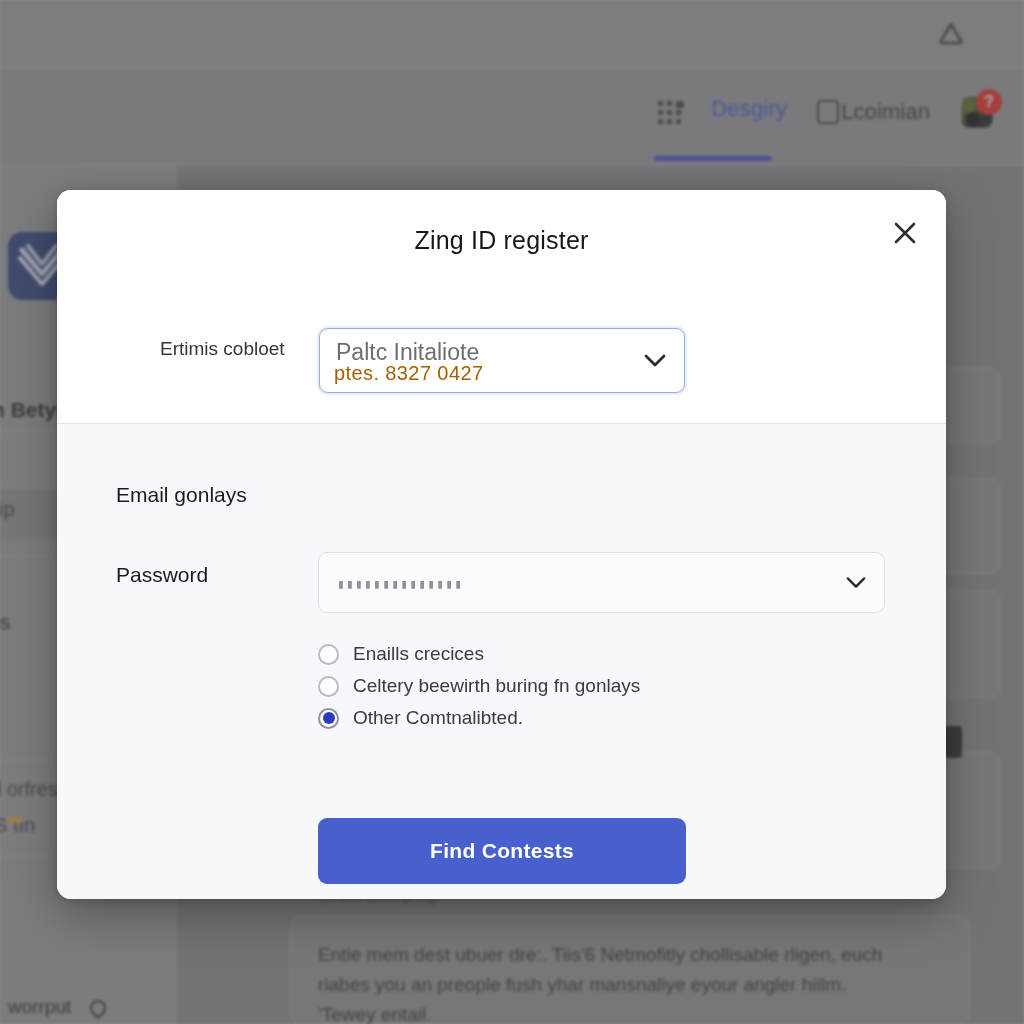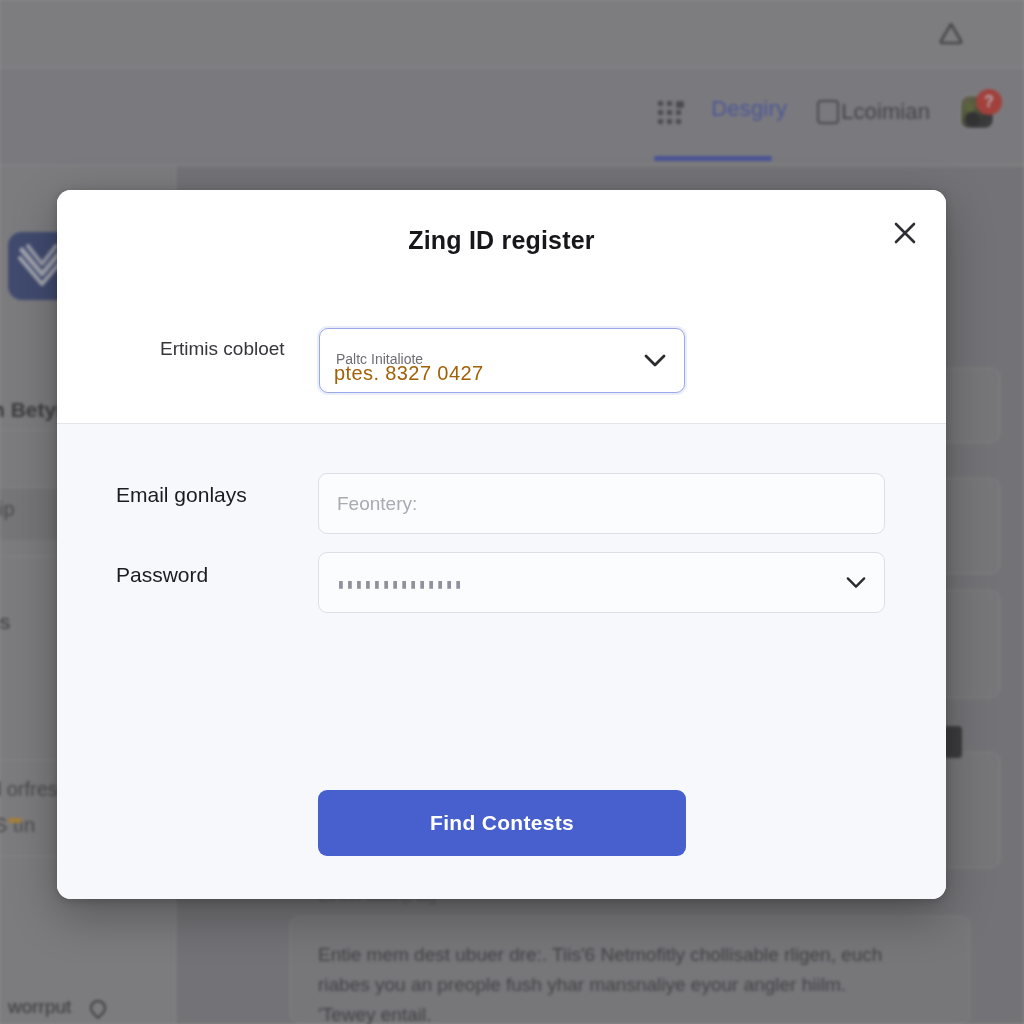--- a/index.html
+++ b/index.html
@@ -246,21 +246,21 @@
     background: #ffffff;
     border-bottom: 1px solid #e3e5ea;
   }
 
   .modal-title {
     position: absolute;
     left: 0; top: 36px;
     width: 889px;
     text-align: center;
     font-size: 25px;
-    font-weight: 700;
+    font-weight: 400;
     color: #17171b;
     letter-spacing: .2px;
   }
 
   .modal-close {
     position: absolute;
     right: 20px; top: 22px;
     width: 42px; height: 42px;
     display: flex; align-items: center; justify-content: center;
     cursor: pointer;
@@ -281,24 +281,23 @@
     left: 262px; top: 138px;
     width: 366px; height: 65px;
     border: 1.5px solid #9aa8e8;
     border-radius: 9px;
     background: #fff;
     box-shadow: 0 0 0 2px rgba(140,160,235,0.18);
   }
   .top-select .l1 {
     position: absolute;
     left: 16px; top: 10px;
-    font-size: 14px;
+    font-size: 23px;
     color: #6d6d74;
     white-space: nowrap;
-    margin-top: 12px;
   }
   .top-select .l2 {
     position: absolute;
     left: 14px; top: 33px;
     font-size: 20px;
     color: #a16207;
     letter-spacing: .4px;
     white-space: nowrap;
   }
   .chev {
@@ -382,21 +381,21 @@
     background: #2b3bbf;
   }
   .radio-label {
     font-size: 19px;
     color: #3a3a40;
     white-space: nowrap;
   }
 
   .submit-btn {
     position: absolute;
-    left: 261px; top: 600px;
+    left: 261px; top: 628px;
     width: 368px; height: 66px;
     background: #4860cd;
     border: none;
     border-radius: 9px;
     color: #fff;
     font-size: 21px;
     font-weight: 700;
     font-family: "Liberation Sans", sans-serif;
     letter-spacing: .3px;
     cursor: pointer;
@@ -498,29 +497,40 @@
         <div class="l2">ptes.  8327 0427</div>
         <svg class="chev" width="22" height="14" viewBox="0 0 22 14">
           <path d="M2 2 L11 11 L20 2" fill="none" stroke="#2a2a2f" stroke-width="2.8" stroke-linecap="round" stroke-linejoin="round"></path>
         </svg>
       </div>
     </div>
 
     <div class="modal-body"></div>
 
     <div class="field-label lbl-email">Email gonlays</div>
-    <div class="input-box input-email">
-      <div class="input-placeholder">Feontery:</div>
-    </div>
 
     <div class="field-label lbl-pass">Password</div>
     <div class="input-box input-pass">
       <div class="pw-dots">▮▮▮▮▮▮▮▮▮▮▮▮▮▮</div>
       <svg class="chev" width="20" height="13" viewBox="0 0 22 14">
         <path d="M2 2 L11 11 L20 2" fill="none" stroke="#2a2a2f" stroke-width="2.6" stroke-linecap="round" stroke-linejoin="round"></path>
       </svg>
     </div>
 
+    <div class="radio-group">
+      <div class="radio-row">
+        <div class="radio-dot"></div>
+        <div class="radio-label">Enaills crecices</div>
+      </div>
+      <div class="radio-row">
+        <div class="radio-dot"></div>
+        <div class="radio-label">Celtery beewirth buring fn gonlays</div>
+      </div>
+      <div class="radio-row checked">
+        <div class="radio-dot"></div>
+        <div class="radio-label">Other Comtnalibted.</div>
+      </div>
+    </div>
 
     <button class="submit-btn">Find Contests</button>
   </div>
 
 </div>
 
 </body></html>

